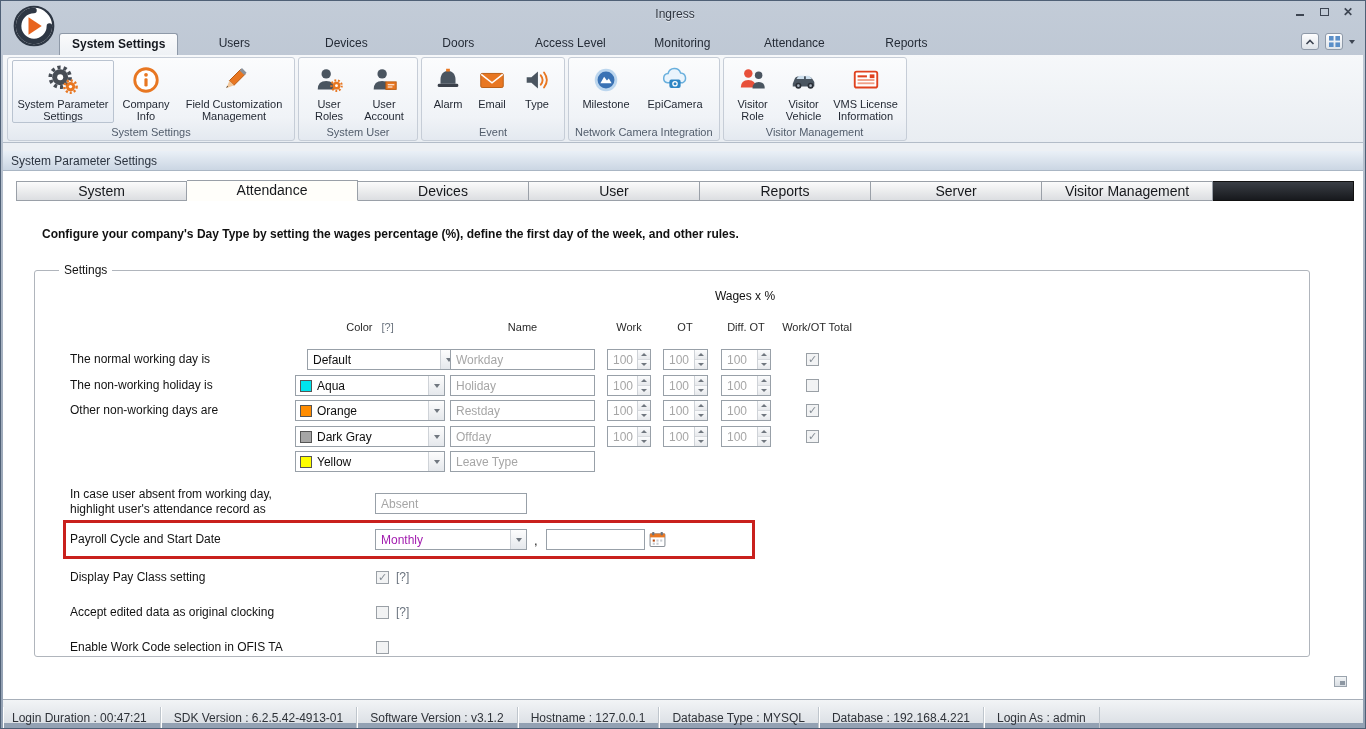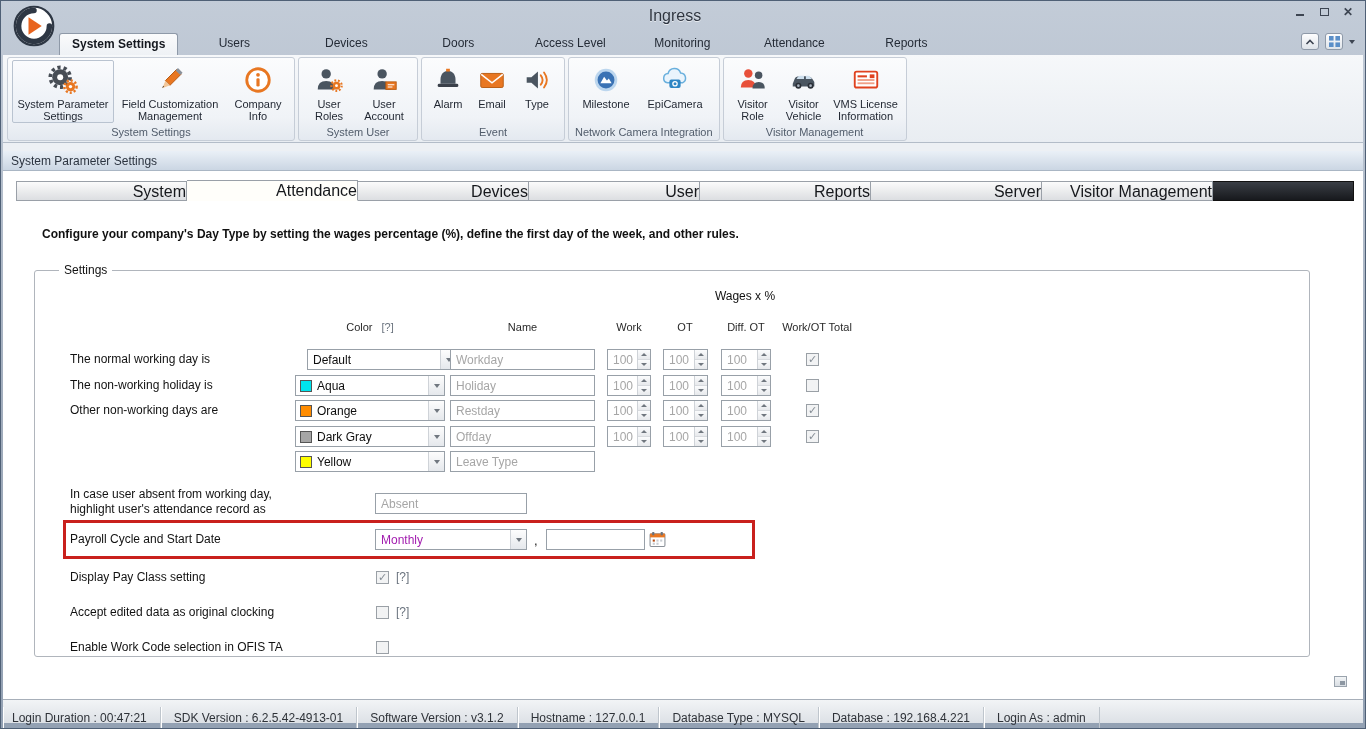--- a/index.html
+++ b/index.html
@@ -3,21 +3,21 @@
 <meta charset="utf-8">
 <style>
   * { margin:0; padding:0; box-sizing:border-box; }
   html,body { width:1366px; height:729px; overflow:hidden; }
   body { font-family:"Liberation Sans", sans-serif; background:#6d8098; cursor:default; }
   .window { position:relative; width:1366px; height:729px;
     background:linear-gradient(#c3ccd8,#9fabbb 60%,#93a1b3); outline:1px solid #4f6076; outline-offset:-1px; }
 
   
   .titlebar { position:relative; height:30px; }
-  .title { position:absolute; left:0; right:16px; top:7px; text-align:center; font-size:16px; color:#2e3540; text-shadow:0 1px 0 rgba(255,255,255,.6); }
+  .title { position:absolute; left:0; right:16px; top:7px; text-align:center; font-size:12px; color:#2e3540; text-shadow:0 1px 0 rgba(255,255,255,.6); }
   .win-controls { position:absolute; right:8px; top:5px; display:flex; gap:4px; }
   .winbtn { width:20px; height:14px; display:flex; align-items:center; justify-content:center; border-radius:2px; }
   .glyph-min { width:8px; height:2px; background:#3d4552; margin-top:6px; }
   .glyph-max { width:9px; height:8px; border:1.5px solid #3d4552; }
   .glyph-close { font-size:12px; line-height:12px; color:#3d4552; font-weight:bold; }
 
   
   .ribbon-tabs { position:relative; height:25px; margin:0 3px; display:flex; align-items:flex-end; padding-left:56px; }
   .rtab { height:22px; line-height:21px; padding:0 12px; min-width:112px; text-align:center; font-size:12px; color:#242b36; }
   .rtab.active { background:linear-gradient(#fafbfc,#eef1f5); border:1px solid #8e99a8; border-bottom:none; border-radius:3px 3px 0 0; font-weight:bold; color:#14181f; }
@@ -38,21 +38,21 @@
   .ritem .ricon { height:33px; display:flex; align-items:center; justify-content:center; }
   .ritem .rlabel { font-size:11px; line-height:12px; color:#1f2530; text-align:center; margin-top:2px; }
 
   
   .gapstrip { height:8px; margin:0 3px; background:#edf0f4; }
   .panel-header { height:20px; margin:0 3px; background:linear-gradient(#eaf0f7,#cbd6e3); border-bottom:1px solid #aab6c4; font-size:12px; color:#2c3440; line-height:20px; padding-left:8px; }
 
   
   .main { position:relative; height:528px; margin:0 3px; background:#fff; }
   .doc-tabs { position:absolute; left:13px; right:9px; top:9px; height:21px; display:flex; border-bottom:1px solid #8f959c; }
-  .dtab { width:171px; height:20px; margin-top:1px; line-height:19px; text-align:right; font-size:16px; color:#16181c;
+  .dtab { width:171px; height:20px; margin-top:1px; line-height:19px; text-align:center; font-size:14px; color:#16181c;
     background:linear-gradient(#fbfbfb,#dcdee1); border:1px solid #9aa0a8; border-left-width:0; }
   .dtab:first-child { border-left-width:1px; }
   .dtab.active { background:#fffefa; height:21px; margin-top:0; margin-bottom:-1px; border-bottom:1px solid #fffefa; font-weight:normal; }
   .dtab-filler { flex:1; background:linear-gradient(#3a3e45,#17191d); border:1px solid #111; border-left:none; margin-top:1px; height:20px; }
 
   .desc { position:absolute; left:39px; top:56px; font-size:12px; color:#111;font-weight:bold; }
 
   fieldset.settings { position:absolute; left:31px; top:92px; width:1276px; height:394px; border:1px solid #b0b5bc; border-radius:3px; }
   fieldset.settings legend { font-size:12px; color:#111; margin-left:24px; padding:0 5px; }
 
@@ -158,42 +158,42 @@
               <circle cx="13" cy="13" r="8.5" fill="#474d55"></circle>
               <circle cx="13" cy="13" r="10.5" fill="none" stroke="#474d55" stroke-width="4" stroke-dasharray="3.4 3.2"></circle>
               <circle cx="13" cy="13" r="3.2" fill="#fff"></circle>
               <circle cx="24" cy="23" r="5" fill="#e87722"></circle>
               <circle cx="24" cy="23" r="6.5" fill="none" stroke="#e87722" stroke-width="2.6" stroke-dasharray="2.2 2.1"></circle>
               <circle cx="24" cy="23" r="1.8" fill="#fff"></circle>
             </svg>
           </span>
           <span class="rlabel">System Parameter Settings</span>
         </div>
+        <div class="ritem" style="width:64px">
+          <span class="ricon">
+            <svg viewBox="0 0 32 32" width="30" height="30">
+              <circle cx="16" cy="16" r="12" fill="#fff" stroke="#e87722" stroke-width="3"></circle>
+              <circle cx="16" cy="10.5" r="2" fill="#e87722"></circle>
+              <rect x="14.3" y="14" width="3.4" height="9" rx="1.5" fill="#e87722"></rect>
+            </svg>
+          </span>
+          <span class="rlabel">Company Info</span>
+        </div>
         <div class="ritem" style="width:112px">
           <span class="ricon">
             <svg viewBox="0 0 32 32" width="30" height="30">
               <g transform="rotate(45 16 16)">
                 <rect x="13" y="3" width="7" height="17" fill="#e87722" stroke="#b85a10"></rect>
                 <rect x="13" y="1" width="7" height="3.5" fill="#8a929c"></rect>
                 <path d="M13 20h7l-3.5 8z" fill="#f2c79a"></path>
                 <path d="M15.2 25.5h1.6l-.8 2.5z" fill="#5a4632"></path>
               </g>
             </svg>
           </span>
           <span class="rlabel">Field Customization Management</span>
-        </div>
-        <div class="ritem" style="width:64px">
-          <span class="ricon">
-            <svg viewBox="0 0 32 32" width="30" height="30">
-              <circle cx="16" cy="16" r="12" fill="#fff" stroke="#e87722" stroke-width="3"></circle>
-              <circle cx="16" cy="10.5" r="2" fill="#e87722"></circle>
-              <rect x="14.3" y="14" width="3.4" height="9" rx="1.5" fill="#e87722"></rect>
-            </svg>
-          </span>
-          <span class="rlabel">Company Info</span>
         </div>
       </div>
       <div class="rgroup-caption">System Settings</div>
     </div>
 
     <div class="rgroup">
       <div class="gitems">
         <div class="ritem" style="width:52px">
           <span class="ricon">
             <svg viewBox="0 0 32 32" width="30" height="30">

